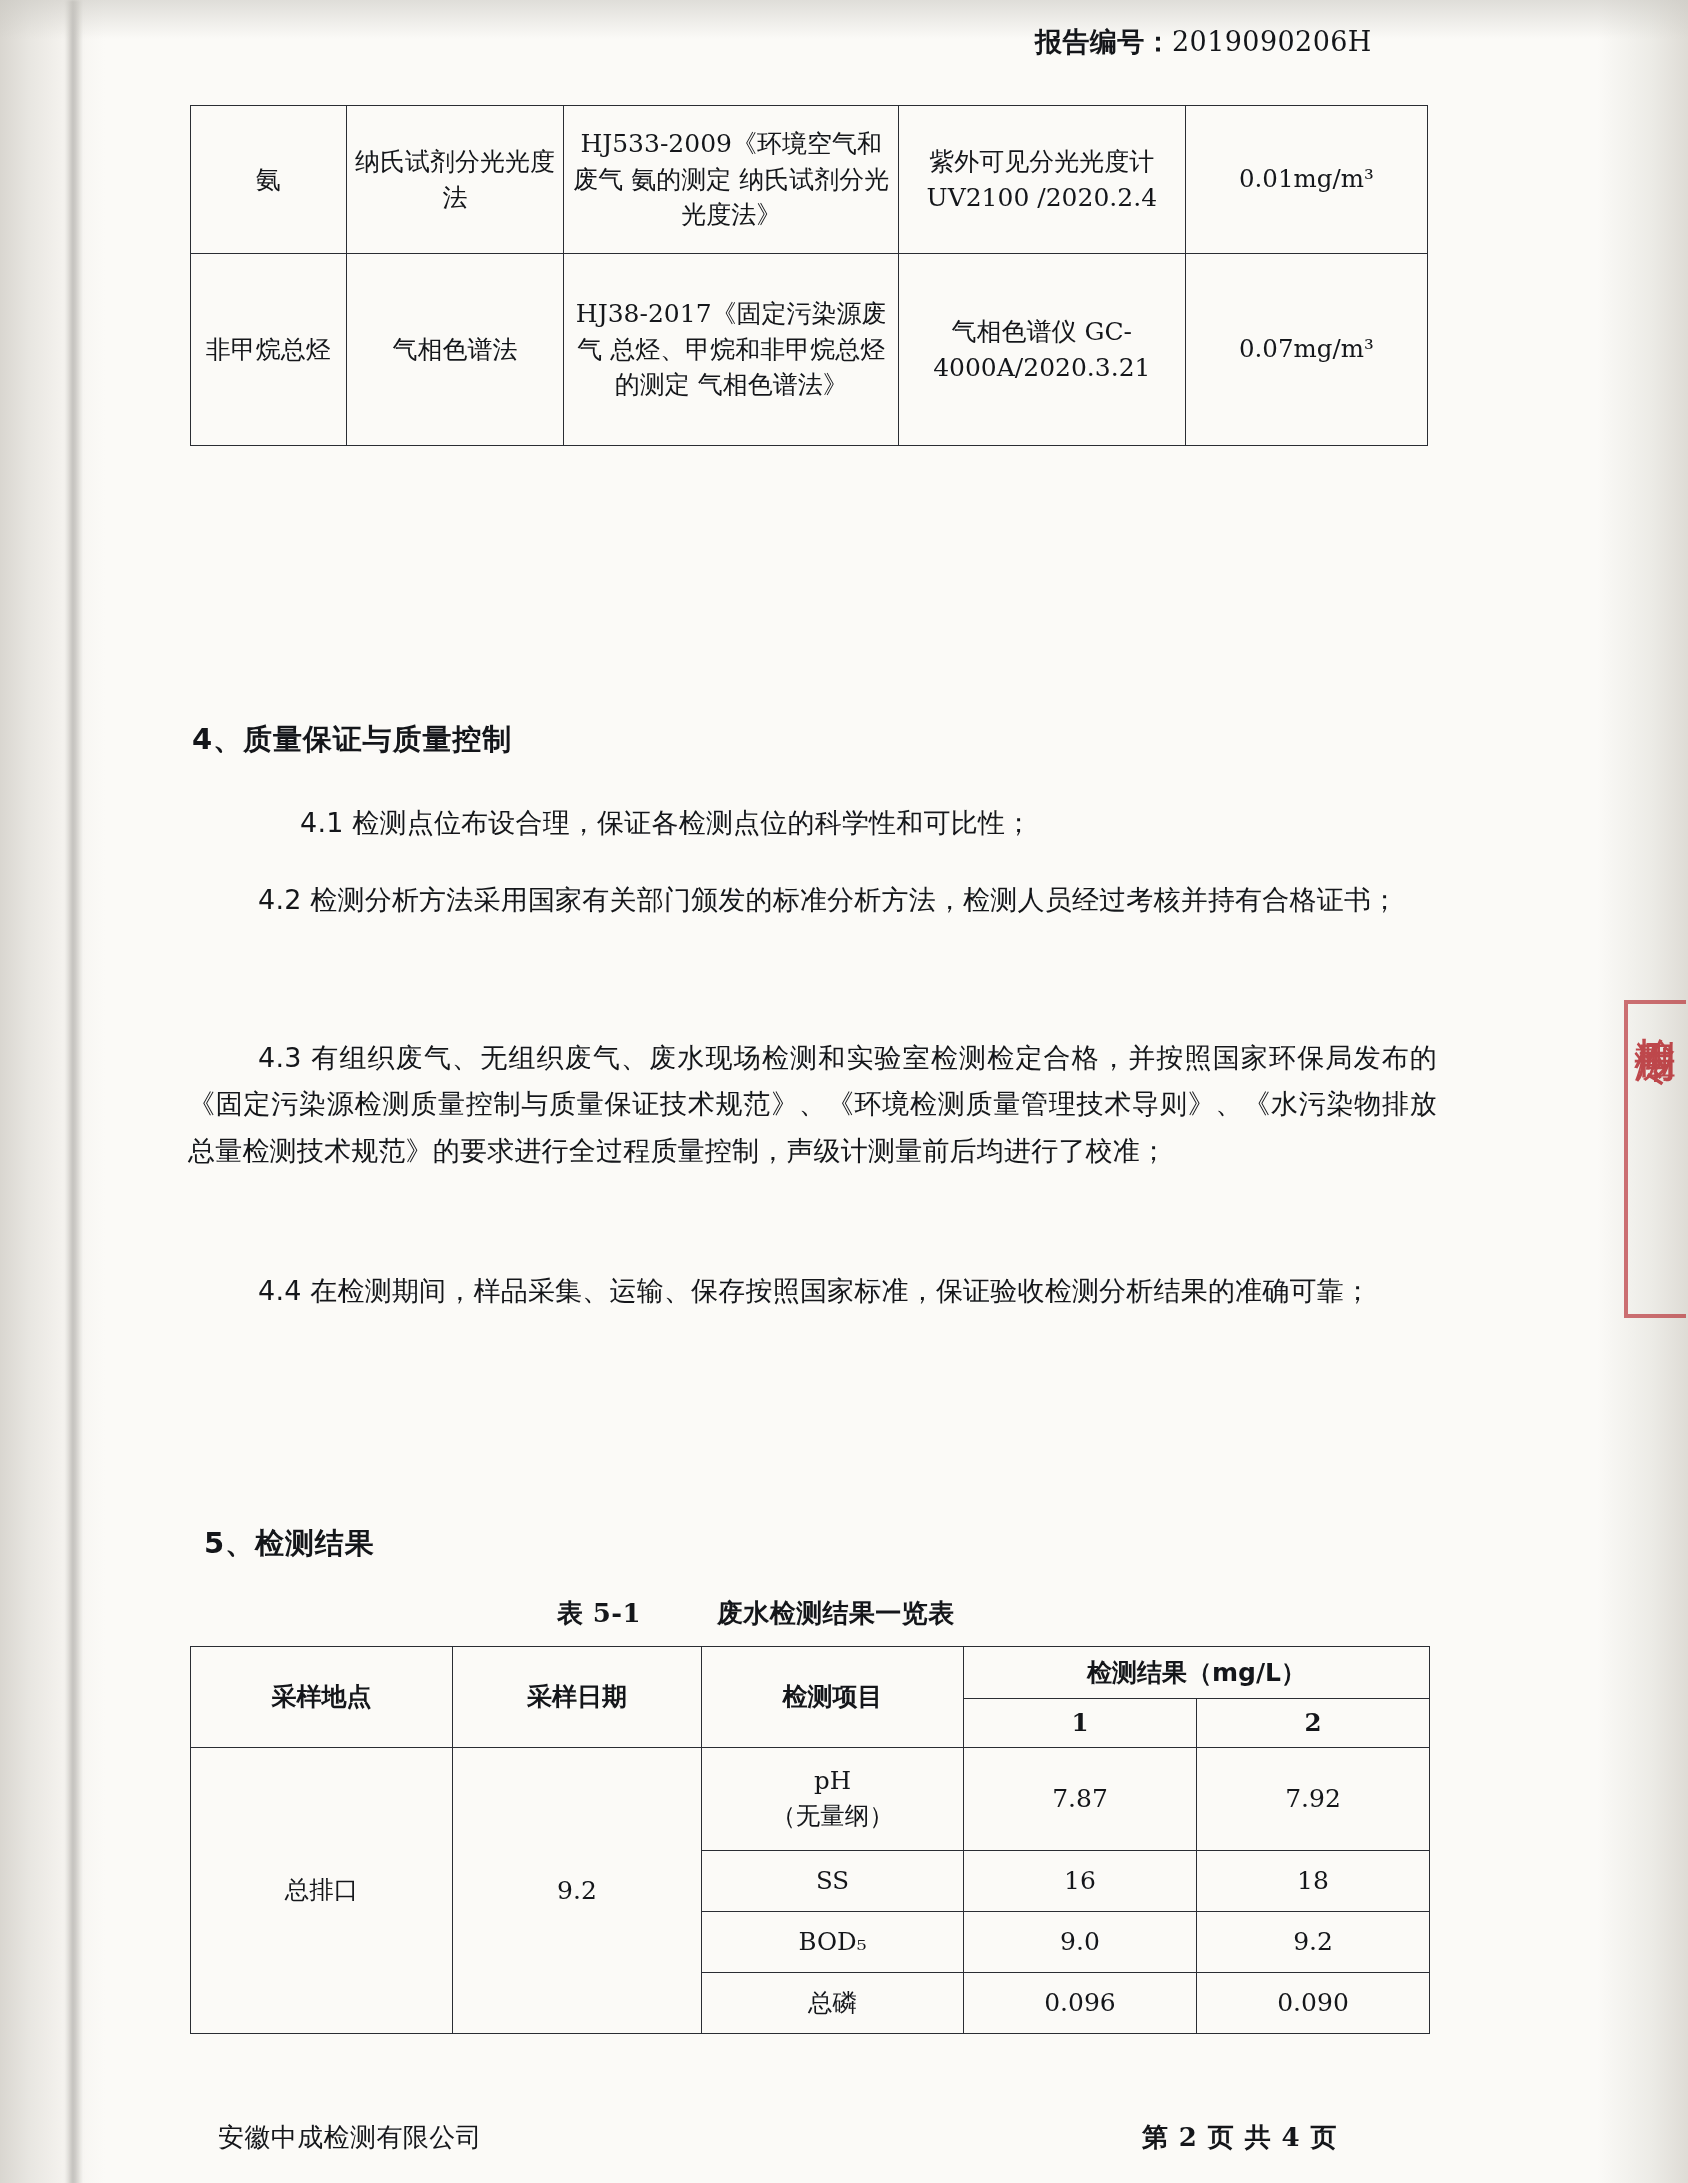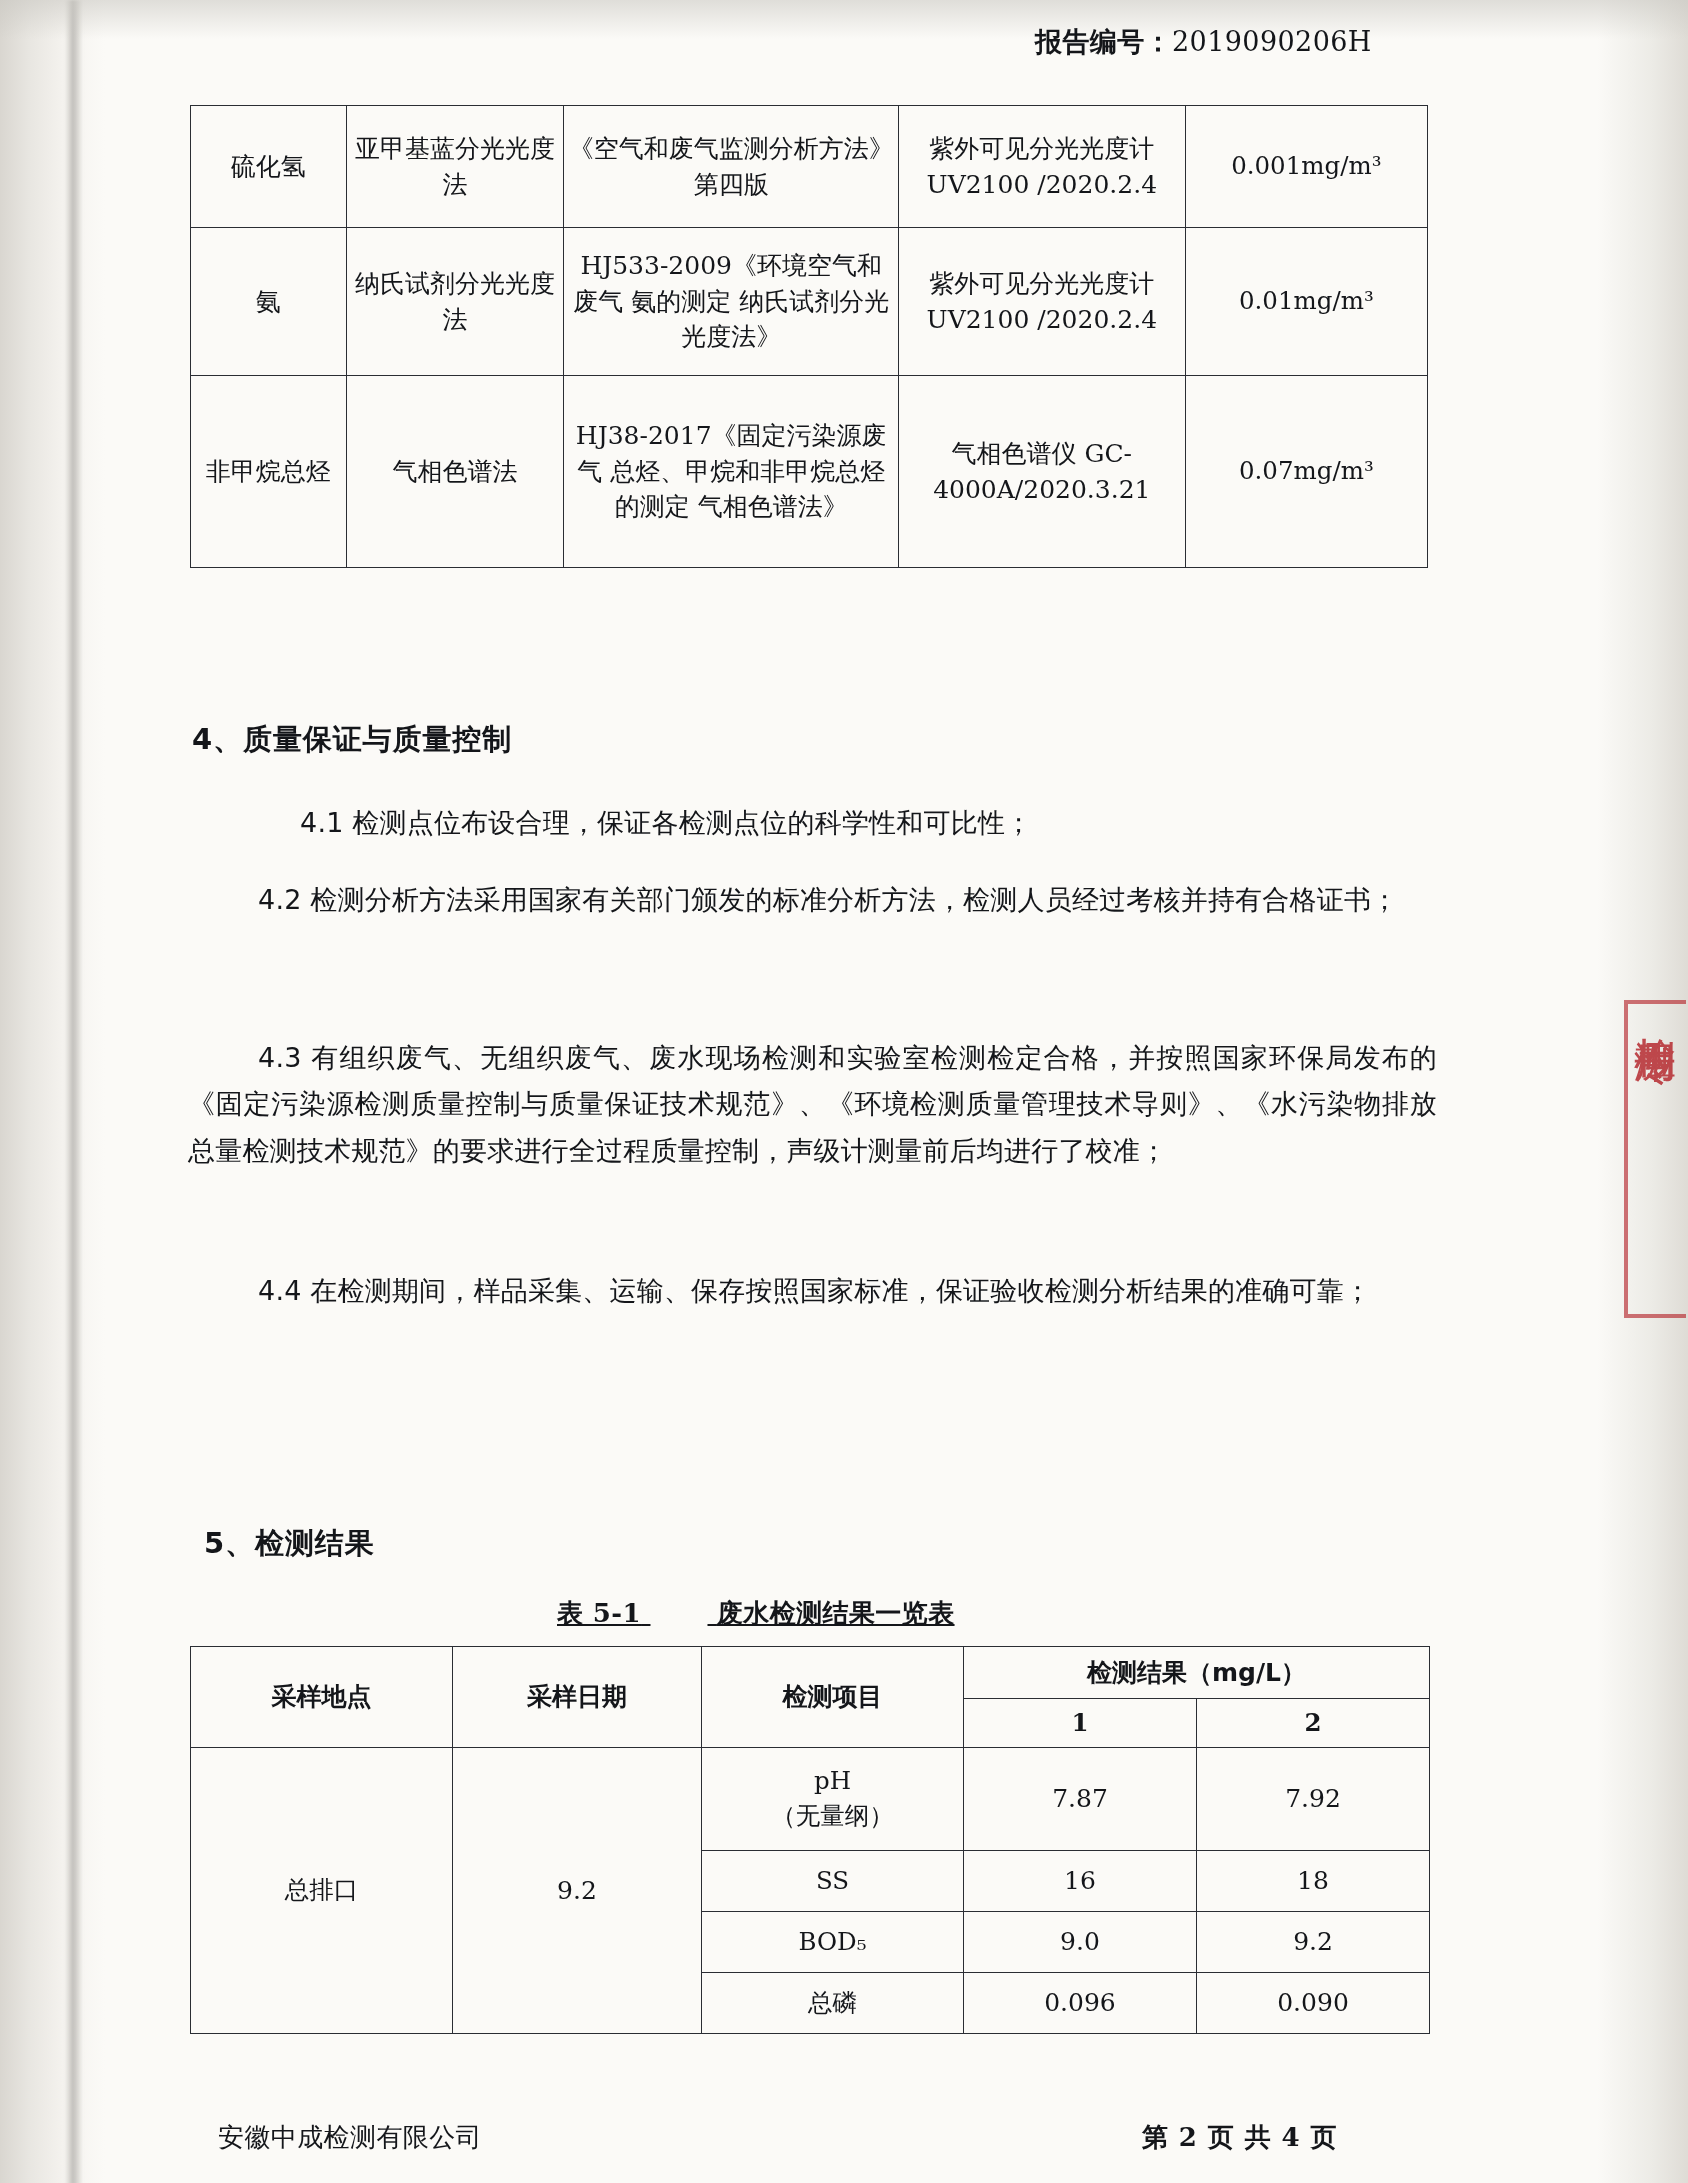--- a/index.html
+++ b/index.html
@@ -225,27 +225,20 @@
 
     <table class="doc methods-table">
       <colgroup>
         <col style="width:140px">
         <col style="width:196px">
         <col style="width:301px">
         <col style="width:258px">
         <col style="width:218px">
       </colgroup>
       <tbody>
-        <tr style="height:122px">
-          <td class="c-pol">硫化氢</td>
-          <td class="c-method">亚甲基蓝分光光度法</td>
-          <td class="c-std">《空气和废气监测分析方法》第四版</td>
-          <td class="c-inst">紫外可见分光光度计 UV2100 /2020.2.4</td>
-          <td class="c-limit">0.001mg/m³</td>
-        </tr>
         <tr style="height:148px">
           <td class="c-pol">氨</td>
           <td class="c-method">纳氏试剂分光光度法</td>
           <td class="c-std">HJ533-2009《环境空气和废气 氨的测定 纳氏试剂分光光度法》</td>
           <td class="c-inst">紫外可见分光光度计 UV2100 /2020.2.4</td>
           <td class="c-limit">0.01mg/m³</td>
         </tr>
         <tr style="height:192px">
           <td class="c-pol">非甲烷总烃</td>
           <td class="c-method">气相色谱法</td>
@@ -262,21 +255,21 @@
 
     <div class="para" style="left:188px; top:877px; width:1244px; text-indent:70px;">4.2 检测分析方法采用国家有关部门颁发的标准分析方法，检测人员经过考核并持有合格证书；</div>
 
     <div class="para" style="left:188px; top:1035px; width:1249px; text-indent:70px;">4.3 有组织废气、无组织废气、废水现场检测和实验室检测检定合格，并按照国家环保局发布的《固定污染源检测质量控制与质量保证技术规范》、《环境检测质量管理技术导则》、《水污染物排放总量检测技术规范》的要求进行全过程质量控制，声级计测量前后均进行了校准；</div>
 
     <div class="para" style="left:188px; top:1268px; width:1249px; text-indent:70px;">4.4 在检测期间，样品采集、运输、保存按照国家标准，保证验收检测分析结果的准确可靠；</div>
 
 
     <div class="h-sec" style="left:204px; top:1524px;">5、检测结果</div>
 
-    <div class="tbl-caption" style="left:557px; top:1596px;text-decoration:underline;">
+    <div class="tbl-caption" style="left:557px; top:1596px;">
       <span class="cap-no">表 5-1</span>
       <span style="display:inline-block;width:57px;"></span>
       <span>废水检测结果一览表</span>
     </div>
 
     <table class="doc ww-table">
       <colgroup>
         <col style="width:262px">
         <col style="width:249px">
         <col style="width:262px">

